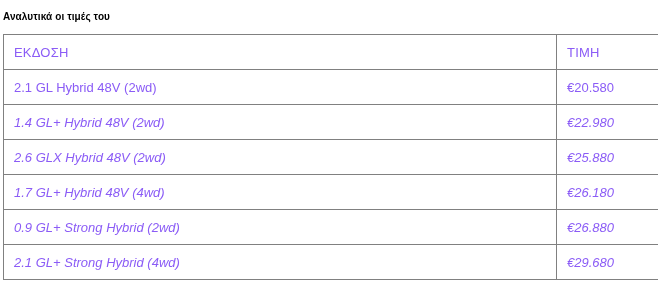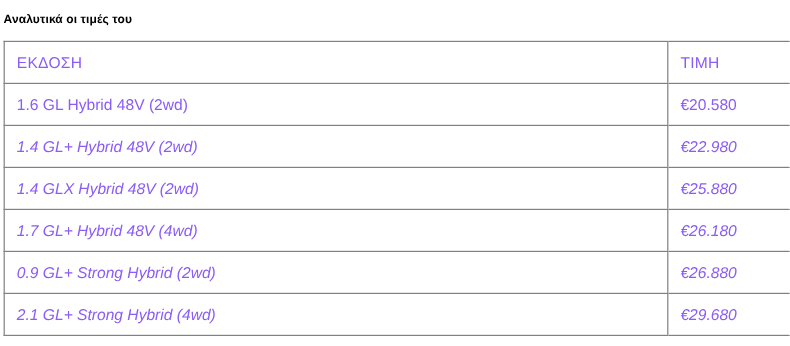--- a/index.html
+++ b/index.html
@@ -78,29 +78,29 @@
       <col class="col-price">
     </colgroup>
     <thead>
       <tr>
         <th>ΕΚΔΟΣΗ</th>
         <th>ΤΙΜΗ</th>
       </tr>
     </thead>
     <tbody>
       <tr>
-        <td>1.6 GL Hybrid 48V (2wd)</td>
+        <td>2.1 GL Hybrid 48V (2wd)</td>
         <td>€20.580</td>
       </tr>
       <tr>
         <td>1.4 GL+ Hybrid 48V (2wd)</td>
         <td>€22.980</td>
       </tr>
       <tr>
-        <td>1.4 GLX Hybrid 48V (2wd)</td>
+        <td>2.6 GLX Hybrid 48V (2wd)</td>
         <td>€25.880</td>
       </tr>
       <tr>
         <td>1.7 GL+ Hybrid 48V (4wd)</td>
         <td>€26.180</td>
       </tr>
       <tr>
         <td>0.9 GL+ Strong Hybrid (2wd)</td>
         <td>€26.880</td>
       </tr>

